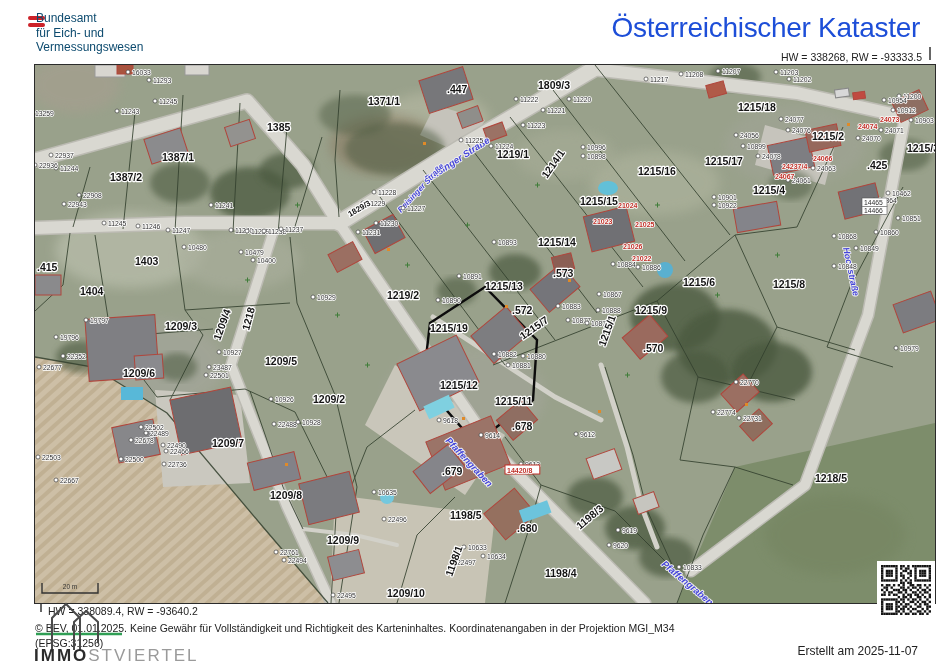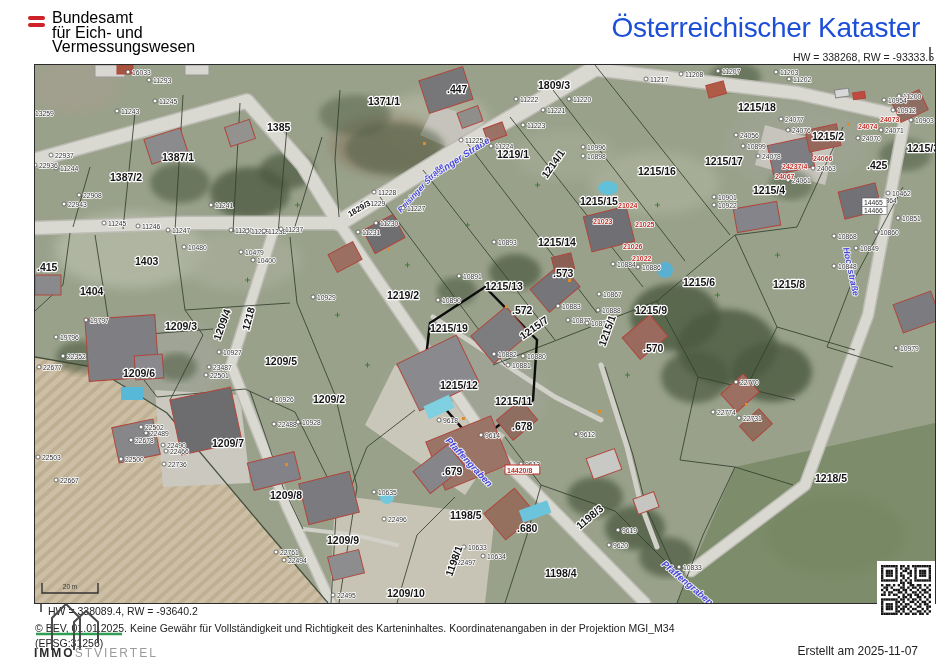--- a/index.html
+++ b/index.html
@@ -2,37 +2,37 @@
 <html><head>
 <meta charset="utf-8">
 <style>
   html,body{margin:0;padding:0;background:#fff;}
   .page{position:relative;width:950px;height:671px;background:#fff;overflow:hidden;
         font-family:"Liberation Sans",sans-serif;color:#222;}
   
   .bev-flag{position:absolute;left:28px;top:16px;width:17px;height:11px;}
   .bev-flag .bar{position:absolute;left:0;width:17px;height:4px;background:#cc2229;border-radius:2px;}
   .bev-flag .bar.b2{top:7px;}
-  .agency{position:absolute;left:52px;top:11px;font-size:16px;line-height:14.5px;color:#000000;}
+  .agency{position:absolute;left:36px;top:11px;font-size:12px;line-height:14.5px;color:#0c4a6e;}
   .title{position:absolute;right:30px;top:12px;font-size:28px;color:#1d4ed8;letter-spacing:-.3px;}
-  .coord-top{position:absolute;right:16px;top:51px;font-size:10.5px;color:#222;}
+  .coord-top{position:absolute;right:28px;top:51px;font-size:10.5px;color:#222;}
   .tick{position:absolute;width:1.5px;height:13px;background:#666;}
   .tick.tr{left:929px;top:47px;}
   .tick.bl{left:40px;top:599px;}
   
   .map-frame{position:absolute;left:34px;top:64px;width:902px;height:540px;
              border:1px solid #2b2b2b;box-sizing:border-box;background:#99a18b;}
   .map-frame svg{display:block;}
   
   .coord-bottom{position:absolute;left:48px;top:605px;font-size:10.5px;color:#222;}
   .copyright{position:absolute;left:35px;top:622px;width:720px;font-size:10.5px;color:#222;}
   .epsg{position:absolute;left:35px;top:637px;font-size:10.5px;color:#222;}
   .created{position:absolute;right:32px;top:644px;font-size:12px;color:#222;}
   .logo{position:absolute;left:30px;top:598px;width:160px;height:70px;}
-  .logo-text{position:absolute;left:4px;top:48px;font-size:12px;letter-spacing:2px;}
+  .logo-text{position:absolute;left:4px;top:48px;font-size:17px;letter-spacing:2px;}
   .logo-text .b{font-weight:700;color:#2b2b2b;}
   .logo-text .l{font-weight:400;color:#9a9a9a;}
   .qr{position:absolute;left:877px;top:561px;width:58px;height:58px;background:#fff;padding:0;}
   
   text{font-family:"Liberation Sans",sans-serif;}
   .lbl-parcel{font-weight:700;fill:#141414;paint-order:stroke;stroke:#ffffff;stroke-width:2.4px;stroke-linejoin:round;}
   .lbl-point{fill:#2e2e2e;paint-order:stroke;stroke:#ffffff;stroke-width:1.6px;stroke-linejoin:round;}
   .lbl-red{fill:#c03028;font-weight:700;paint-order:stroke;stroke:#ffffff;stroke-width:1.6px;stroke-linejoin:round;}
   .lbl-street{font-style:italic;font-weight:700;fill:#4646d8;paint-order:stroke;stroke:#f2f2f0;stroke-width:1.8px;stroke-linejoin:round;}
 </style>

